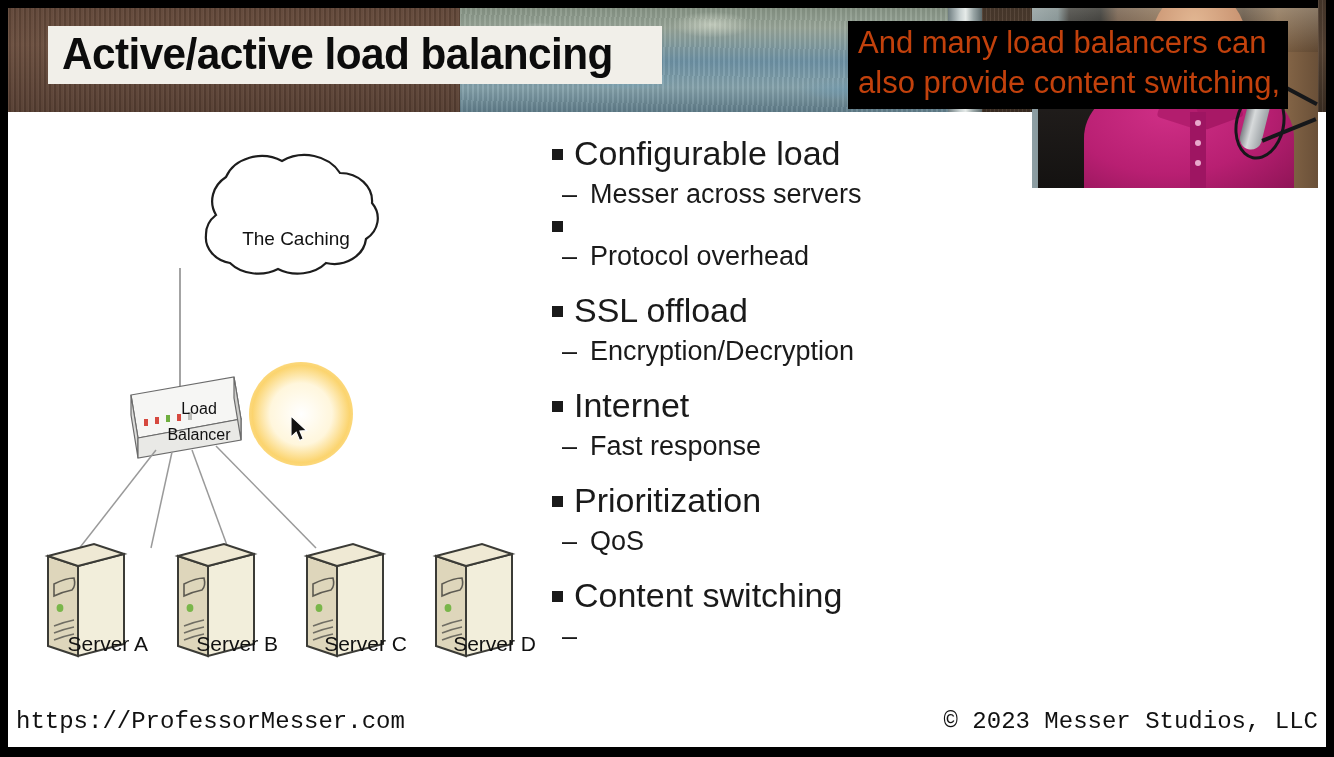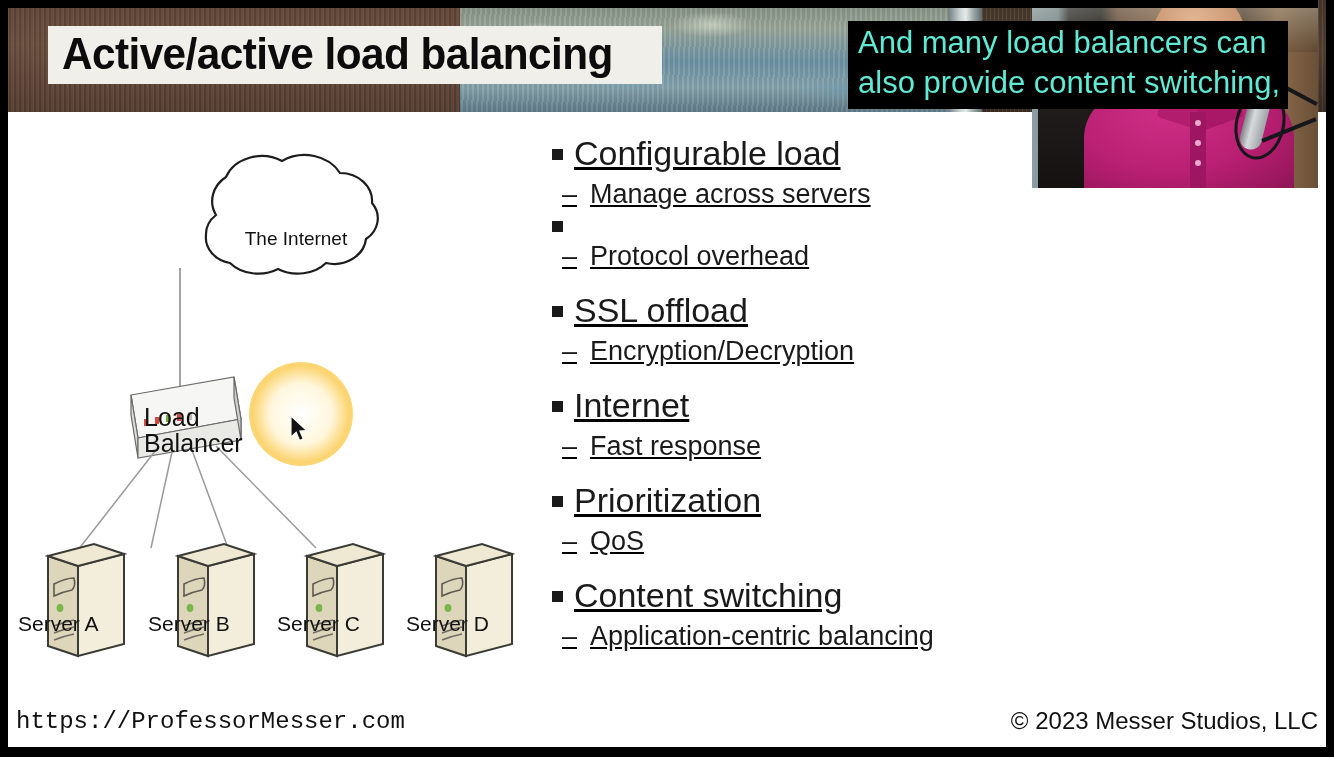--- a/index.html
+++ b/index.html
@@ -237,21 +237,21 @@
     position: absolute;
     left: 848px;
     top: 21px;
     background: #000000;
     padding: 2px 8px 6px 10px;
   }
   .caption-line {
     font-family: "Liberation Sans", sans-serif;
     font-size: 31px;
     line-height: 40px;
-    color: #5eead4;
+    color: #c2410c;
     white-space: nowrap;
   }
 
   
   .diagram {
     position: absolute;
     left: 8px;
     top: 120px;
     width: 520px;
     height: 560px;
@@ -270,64 +270,64 @@
         rgba(255,226,140,0.30) 42%,
         rgba(250,200,70,0.78) 66%,
         rgba(250,196,60,0.55) 80%,
         rgba(255,214,110,0.0) 100%);
     pointer-events: none;
   }
 
   .lb-label {
     position: absolute;
     left: 128px;
-    top: 284px;
+    top: 276px;
     width: 110px;
-    text-align: left;
-    font-size: 25px;
+    text-align: center;
+    font-size: 16px;
     line-height: 26px;
     color: #111;
   }
 
   .cloud-label {
     position: absolute;
     left: 160px;
     top: 108px;
     width: 240px;
     text-align: center;
     font-size: 19px;
     color: #111;
   }
 
   .server-label {
     position: absolute;
-    top: 492px;
+    top: 512px;
     width: 130px;
-    text-align: left;
+    text-align: right;
     font-size: 21px;
     color: #111;
   }
 
   .cursor {
     position: absolute;
     left: 275px;
     top: 296px;
     width: 20px;
     height: 28px;
     pointer-events: none;
   }
 
   
   .bullets {
     position: absolute;
     left: 544px;
     top: 131px;
     width: 760px;
   }
-  .bullet-group { margin-bottom: 13px; text-decoration: underline; }
+  .bullet-group { margin-bottom: 13px; }
   .bullet-main {
     display: flex;
     align-items: baseline;
     font-size: 34px;
     line-height: 44px;
     color: #1a1a1a;
   }
   .bullet-main .sq {
     display: inline-block;
     width: 11px;
@@ -359,21 +359,21 @@
     left: 8px;
     bottom: 12px;
     font-family: Liberation Mono, monospace;
     font-size: 24px;
     color: #111;
   }
   .footer-right {
     position: absolute;
     right: 8px;
     bottom: 12px;
-    font-family: Liberation Sans, sans-serif;
+    font-family: Liberation Mono, monospace;
     font-size: 24px;
     color: #111;
   }
   .bottom-bar {
     position: absolute;
     left: 0; bottom: 0;
     width: 1334px; height: 10px;
     background: #000;
   }
   .left-bar {
@@ -500,21 +500,21 @@
           <g stroke="#6f6d63" stroke-width="1.4" fill="none">
             <path d="M 16 82 q 10 -4 20 -6"></path>
             <path d="M 16 89 q 10 -4 20 -6"></path>
             <path d="M 16 96 q 10 -4 20 -6"></path>
           </g>
         </g>
       </svg>
 
       <div class="glow"></div>
 
-      <div class="cloud-label">The Internet</div>
+      <div class="cloud-label">The Caching</div>
 
       <div class="lb-label">
         <div>Load</div>
         <div>Balancer</div>
       </div>
 
       <div class="server-label" style="left:2px">Server A</div>
       <div class="server-label" style="left:132px">Server B</div>
       <div class="server-label" style="left:261px">Server C</div>
       <div class="server-label" style="left:390px">Server D</div>
@@ -526,21 +526,21 @@
 
     <div class="bullets">
 
       <div class="bullet-group">
         <div class="bullet-main">
           <span class="sq"></span>
           <span>Configurable load</span>
         </div>
         <div class="bullet-sub">
           <span class="dash">–</span>
-          <span>Manage across servers</span>
+          <span>Messer across servers</span>
         </div>
       </div>
 
       <div class="bullet-group">
         <div class="bullet-main">
           <span class="sq"></span>
         </div>
         <div class="bullet-sub">
           <span class="dash">–</span>
           <span>Protocol overhead</span>
@@ -580,21 +580,20 @@
         </div>
       </div>
 
       <div class="bullet-group">
         <div class="bullet-main">
           <span class="sq"></span>
           <span>Content switching</span>
         </div>
         <div class="bullet-sub">
           <span class="dash">–</span>
-          <span>Application-centric balancing</span>
         </div>
       </div>
 
     </div>
 
     <div class="footer-left">https://ProfessorMesser.com</div>
     <div class="footer-right">© 2023 Messer Studios, LLC</div>
 
   </div>
 

